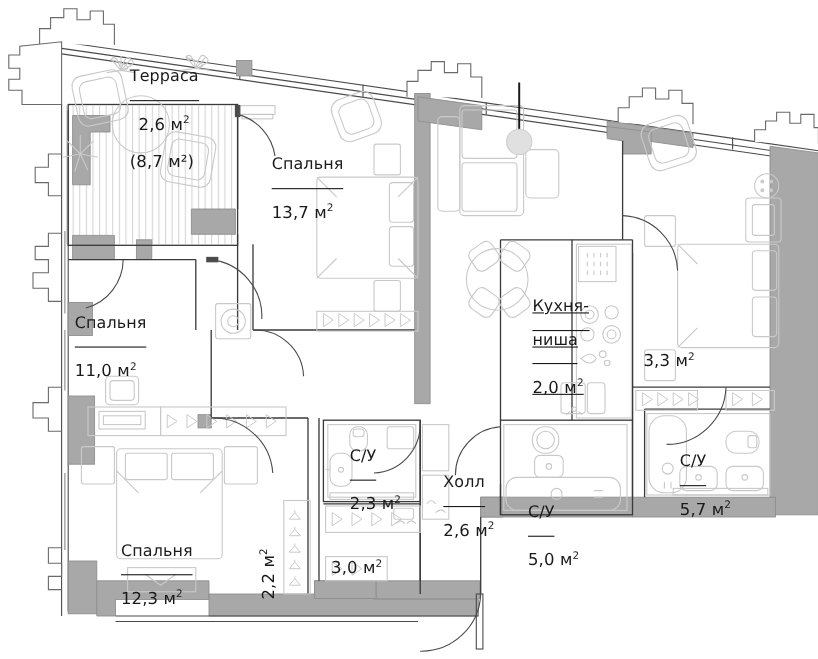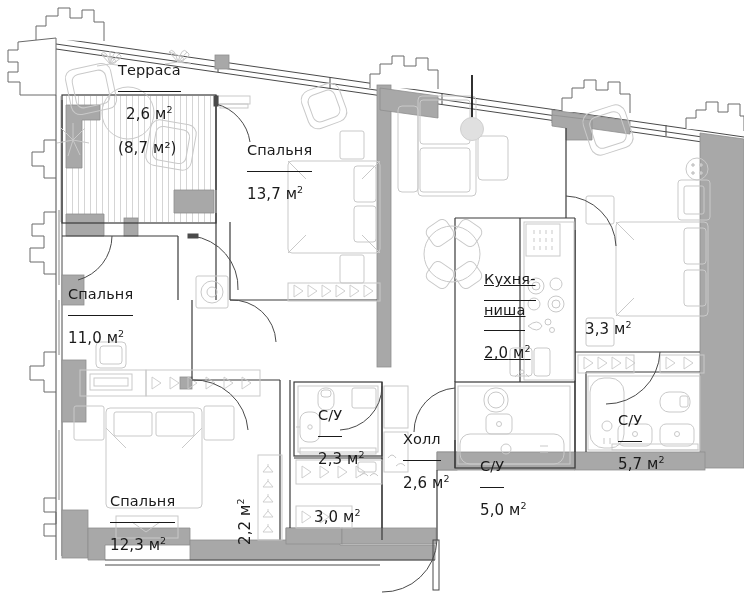--- a/index.html
+++ b/index.html
@@ -553,21 +553,21 @@
   <div class="label" style="left:480px;top:459px;">
     <span class="rname">С/У</span>
     <span class="rarea"><span>5,0</span> м<span class="rsmall">2</span></span>
   </div>
 
   <div class="label" style="left:110px;top:494px;">
     <span class="rname">Спальня</span>
     <span class="rarea"><span>12,3</span> м<span class="rsmall">2</span></span>
   </div>
 
-  <div class="label areaonly" style="left:314px;top:508px;">
+  <div class="label areaonly" style="left:301px;top:508px;">
     <span class="rarea"><span>3,0</span> м<span class="rsmall">2</span></span>
   </div>
 
   <div class="label vert areaonly" style="left:236px;top:545px;">
     <span class="rarea"><span>2,2</span> м<span class="rsmall">2</span></span>
   </div>
 
 </div>
 
 </body></html>

